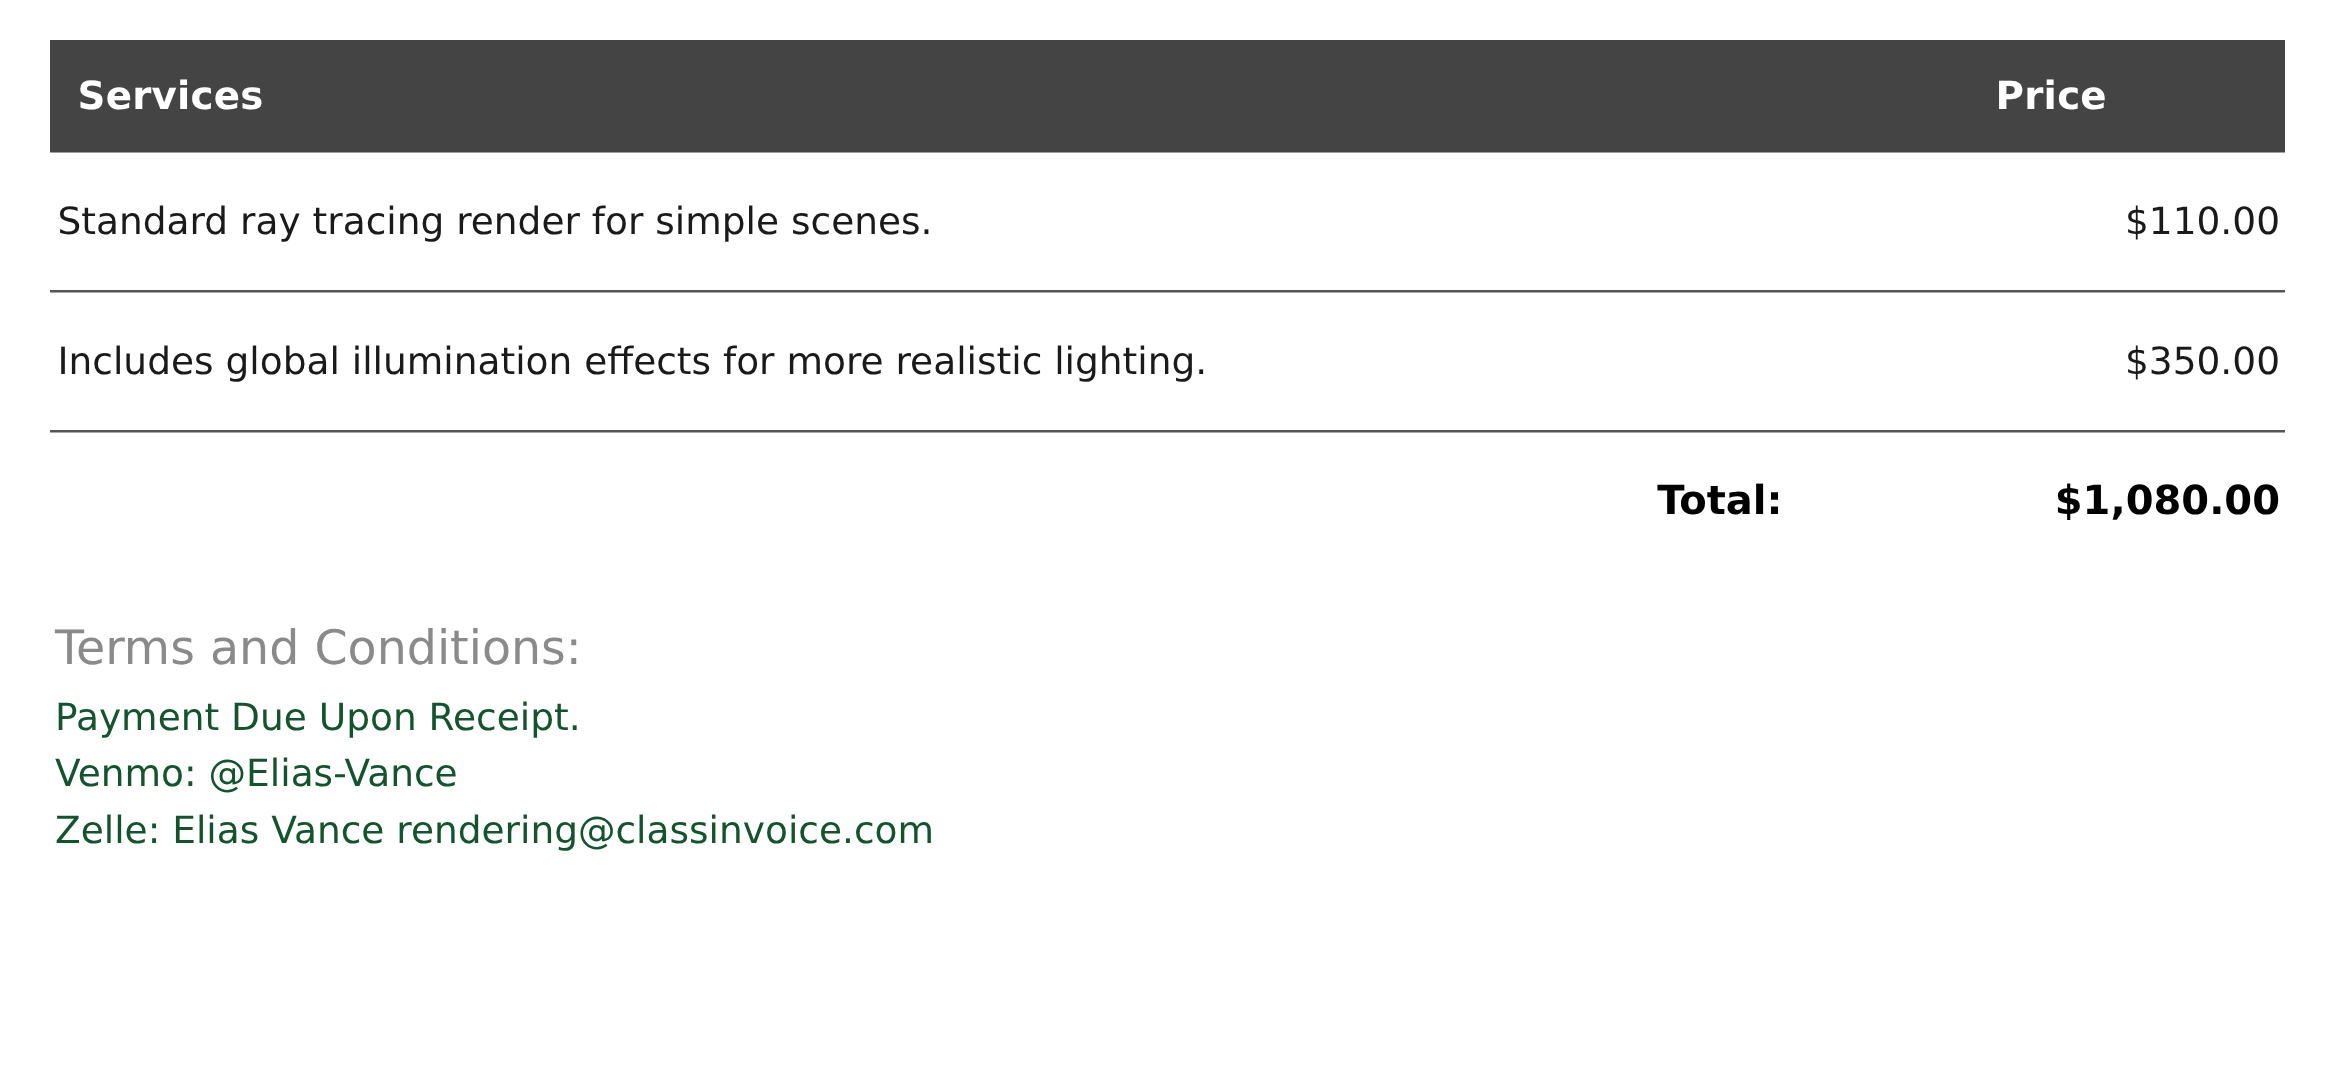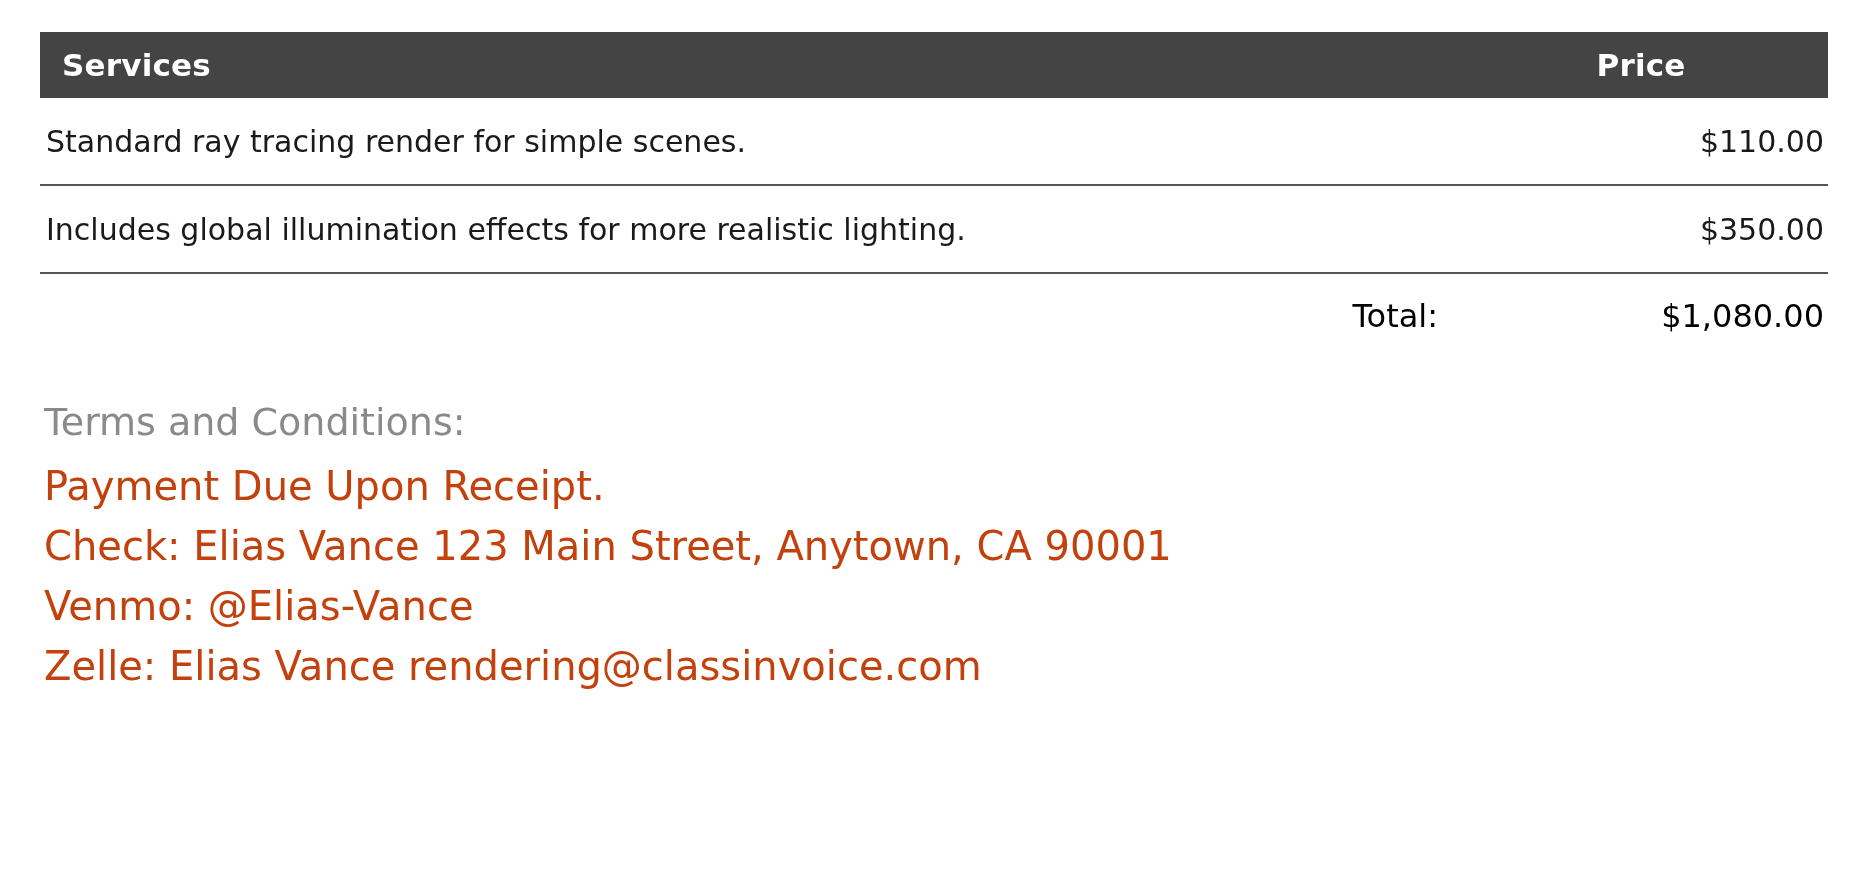--- a/index.html
+++ b/index.html
@@ -21,21 +21,21 @@
   }
 
   
   .services-table {
     width: 100%;
     border-collapse: collapse;
     table-layout: fixed;
   }
   .services-table th,
   .services-table td {
-    padding: 0;
+    padding: 12px;
     vertical-align: middle;
   }
   .table-head-row {
     background: #444444;
   }
   .table-head-row th {
     height: 66px;
     color: #ffffff;
     font-size: 31px;
     font-weight: bold;
@@ -64,21 +64,21 @@
   }
   .service-row td.col-price {
     padding-right: 4px !important;
     text-align: right;
     white-space: nowrap;
   }
 
   .total-row td {
     height: 84px;
     font-size: 32px;
-    font-weight: normal;
+    font-weight: bold;
     color: #000000;
     border-bottom: none;
   }
   .total-row td.total-label {
     text-align: right;
     padding-right: 38px !important;
   }
   .total-row td.total-value {
     text-align: right;
     padding-right: 4px !important;
@@ -89,22 +89,22 @@
   .terms {
     margin-top: 42px;
     padding-left: 4px;
   }
   .terms-title {
     font-size: 38px;
     color: #8a8a8a;
     margin-bottom: 12px;
   }
   .terms-line {
-    font-size: 40px;
-    color: #c2410c;
+    font-size: 30px;
+    color: #14532d;
     line-height: 1.5;
   }
 </style>
 </head>
 <body>
 
 <div class="invoice">
 
   <table class="services-table">
     <thead>
@@ -125,18 +125,17 @@
       <tr class="total-row">
         <td class="total-label">Total:</td>
         <td class="total-value">$1,080.00</td>
       </tr>
     </tbody>
   </table>
 
   <div class="terms">
     <div class="terms-title">Terms and Conditions:</div>
     <div class="terms-line">Payment Due Upon Receipt.</div>
-    <div class="terms-line">Check: Elias Vance 123 Main Street, Anytown, CA 90001</div>
     <div class="terms-line">Venmo: @Elias-Vance</div>
     <div class="terms-line">Zelle: Elias Vance rendering@classinvoice.com</div>
   </div>
 
 </div>
 
 </body></html>

